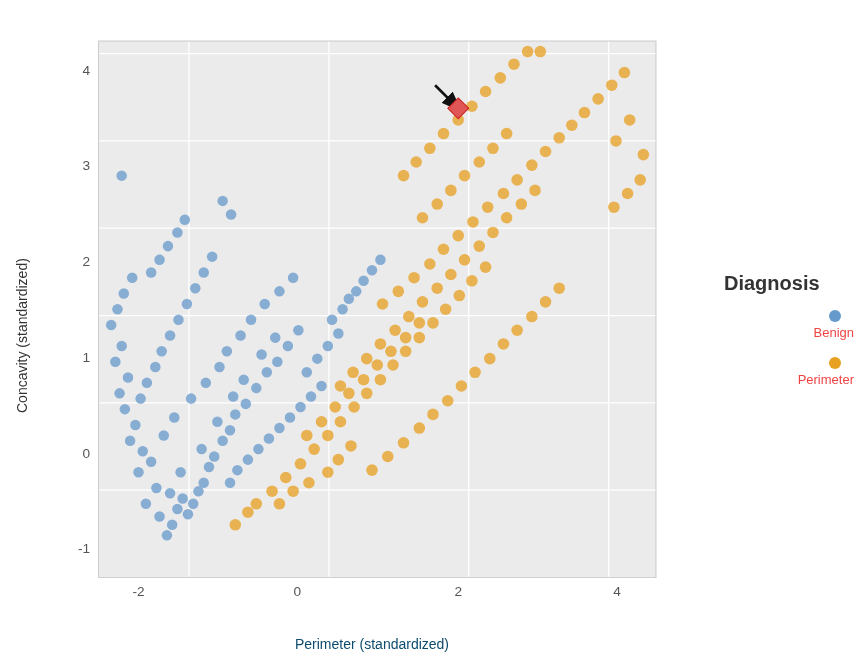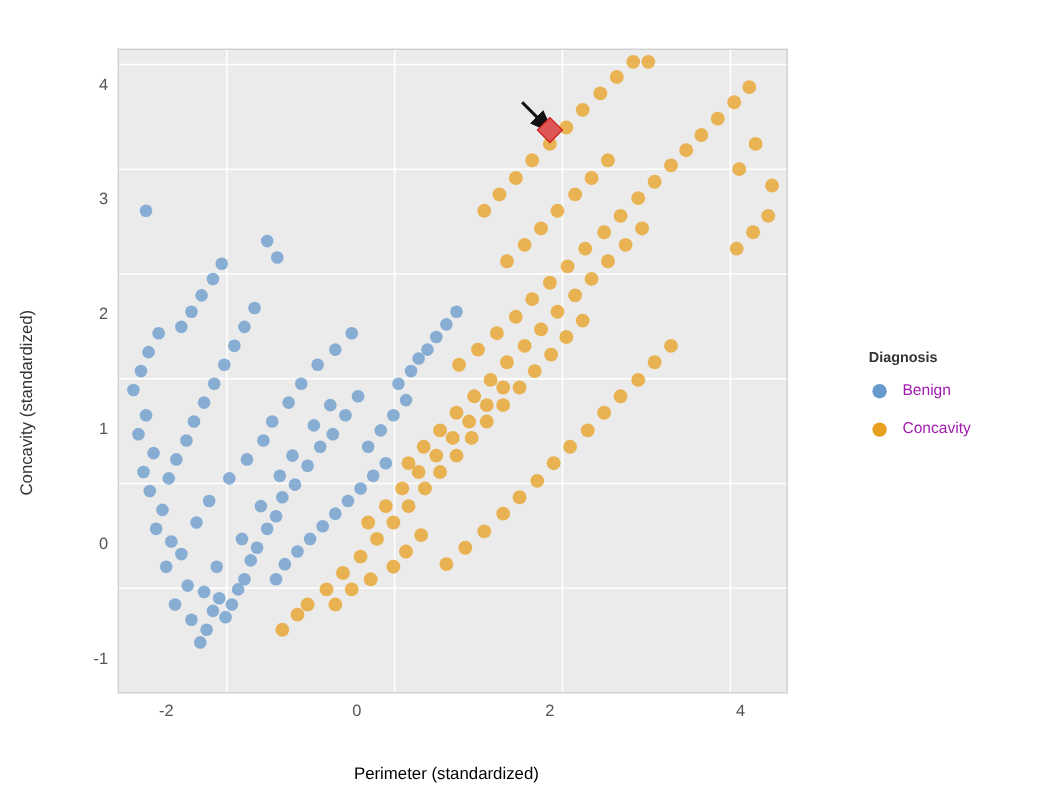--- a/index.html
+++ b/index.html
@@ -39,45 +39,46 @@
     .plot-inner {
       display: flex;
       flex-direction: column;
       flex: 1;
     }
     .svg-plot {
       flex: 1;
     }
     .x-axis-label {
       font-size: 14px;
-      color: #000000;
+      color: #0c4a6e;
       text-align: center;
       padding-top: 6px;
       flex-shrink: 0;
     }
     .legend {
       width: 140px;
       display: flex;
       flex-direction: column;
       justify-content: center;
       padding-left: 10px;
       flex-shrink: 0;
     }
     .legend-title {
-      font-size: 12px;
+      font-size: 20px;
       font-weight: bold;
       color: #333;
       margin-bottom: 12px;
     }
     .legend-item {
       display: flex;
-      align-items: flex-start;
+      align-items: flex-end;
       margin-bottom: 14px;
       font-size: 13px;
-      color: #a21caf;
+      color: #ef4444;
+      flex-direction: column;
     }
     .legend-symbol {
       width: 18px;
       height: 18px;
       margin-right: 10px;
       flex-shrink: 0;
       display: flex;
       align-items: center;
       justify-content: center;
     }
@@ -371,17 +372,17 @@
       <div class="legend-symbol">
         <div class="legend-circle" style="background:#6699cc;"></div>
       </div>
       <span>Benign</span>
     </div>
 
     <div class="legend-item">
       <div class="legend-symbol">
         <div class="legend-circle" style="background:#e8a020;"></div>
       </div>
-      <span>Concavity</span>
+      <span>Perimeter</span>
     </div>
 
   </div>
 </div>
 
 </body></html>

